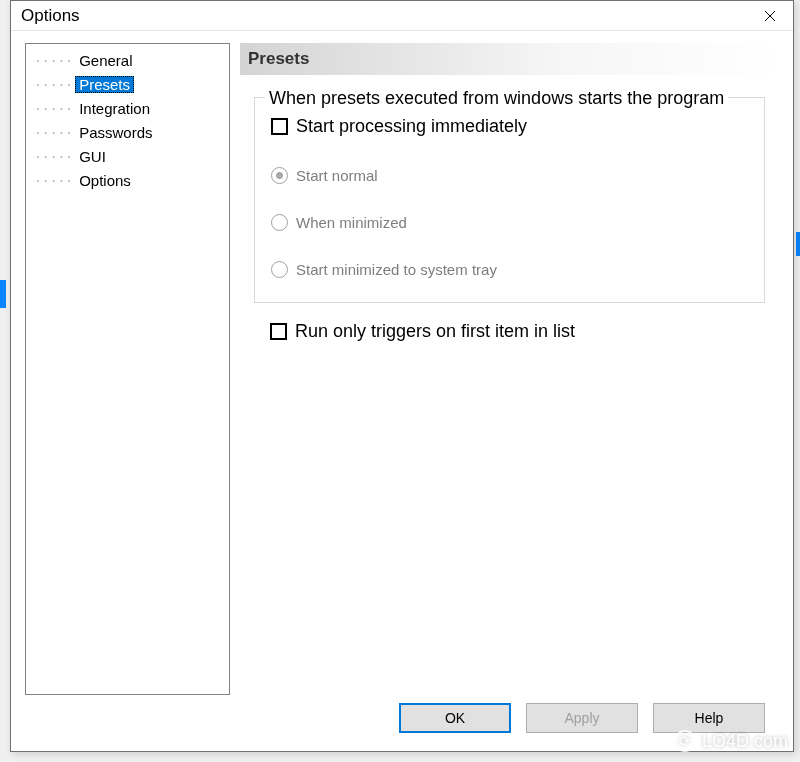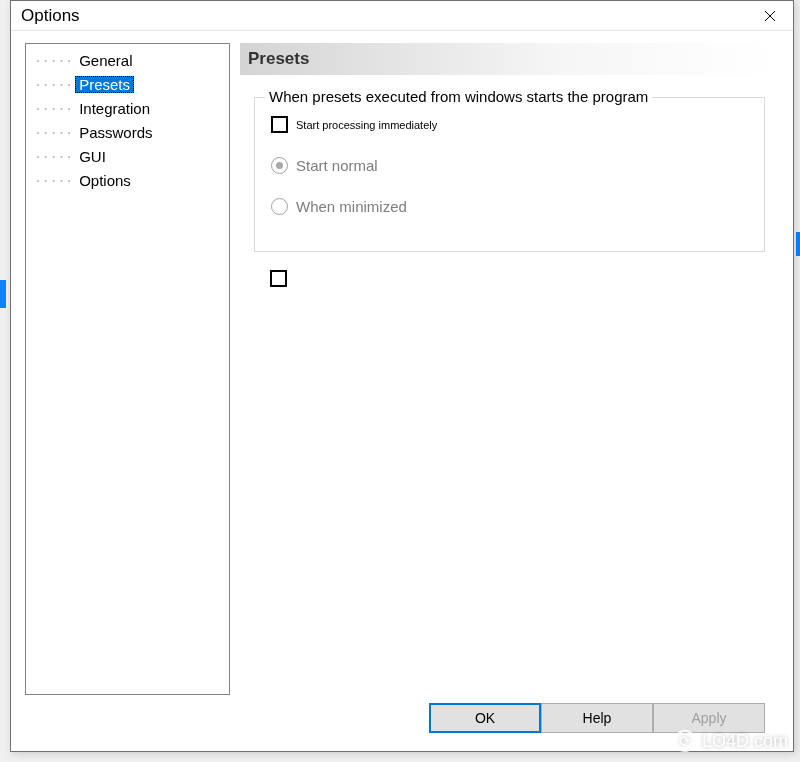--- a/index.html
+++ b/index.html
@@ -113,43 +113,43 @@
     position: relative;
     border: 1px solid #d9d9d9;
     padding: 14px 16px 22px 16px;
     margin-top: 0;
   }
   .groupbox-legend {
     position: absolute;
     top: -10px; left: 10px;
     background: #fff;
     padding: 0 4px;
-    font-size: 15px;
+    font-size: 18px;
     color: #000;
   }
 
   .checkbox-row {
     display: flex;
     align-items: center;
     gap: 8px;
     margin: 4px 0 8px 0;
-    font-size: 11px;
+    font-size: 18px;
   }
   .checkbox {
     width: 17px; height: 17px;
     border: 2px solid #000;
     background: #fff;
     flex-shrink: 0;
   }
 
   .radio-row {
     display: flex;
     align-items: center;
     gap: 8px;
-    margin: 24px 0 14px 0;
+    margin: 30px 0 14px 0;
     font-size: 15px;
     color: #7e7e7e;
   }
   .radio {
     width: 17px; height: 17px;
     border: 1px solid #a0a0a0;
     border-radius: 50%;
     background: #fff;
     flex-shrink: 0;
     display: flex; align-items: center; justify-content: center;
@@ -164,21 +164,21 @@
   .outer-checkbox {
     margin: 18px 0 0 16px;
   }
 
   
   .button-row {
     height: 56px;
     display: flex;
     align-items: center;
     justify-content: flex-end;
-    gap: 0;
+    gap: 15px;
     padding: 0 28px 10px 0;
   }
   .btn {
     width: 112px; height: 30px;
     background: #e1e1e1;
     border: 1px solid #adadad;
     font-size: 14px;
     color: #000;
     display: flex; align-items: center; justify-content: center;
     cursor: default;
@@ -278,34 +278,39 @@
           <div class="radio-row">
             <div class="radio checked"></div>
             <span>Start normal</span>
           </div>
 
           <div class="radio-row">
             <div class="radio"></div>
             <span>When minimized</span>
           </div>
 
+          <div class="radio-row" style="margin-bottom:2px">
+            <div class="radio"></div>
+            <span>Start minimized to system tray</span>
+          </div>
         </div>
 
         <div class="checkbox-row outer-checkbox">
           <div class="checkbox"></div>
+          <span>Run only triggers on first item in list</span>
         </div>
 
       </div>
     </div>
   </div>
 
   <div class="button-row">
     <div class="btn default">OK</div>
+    <div class="btn disabled">Apply</div>
     <div class="btn">Help</div>
-    <div class="btn disabled">Apply</div>
   </div>
 
 </div>
 
 <div class="watermark">
   <span class="watermark-icon">⟳</span>
   <span>LO4D.com</span>
 </div>
 
 </body></html>

